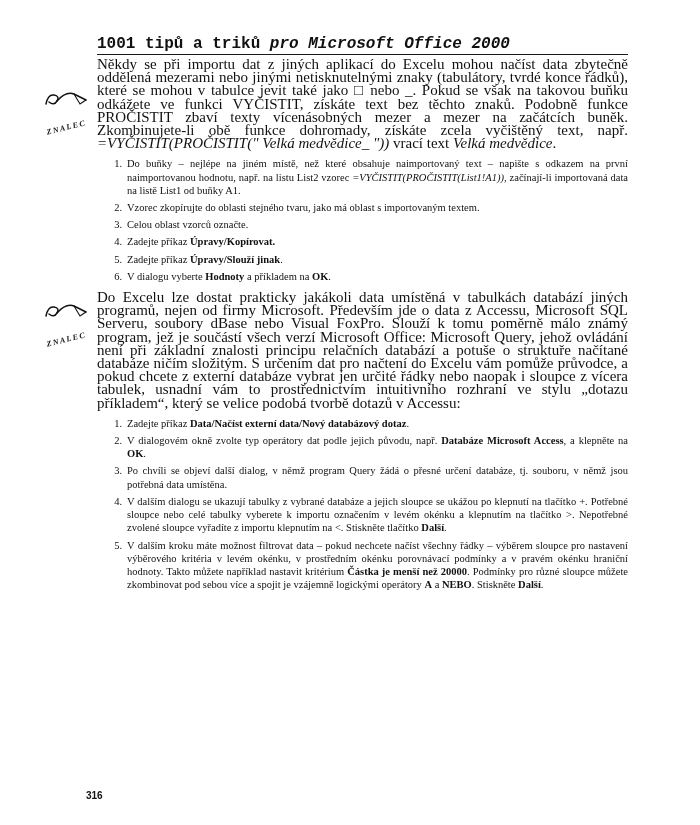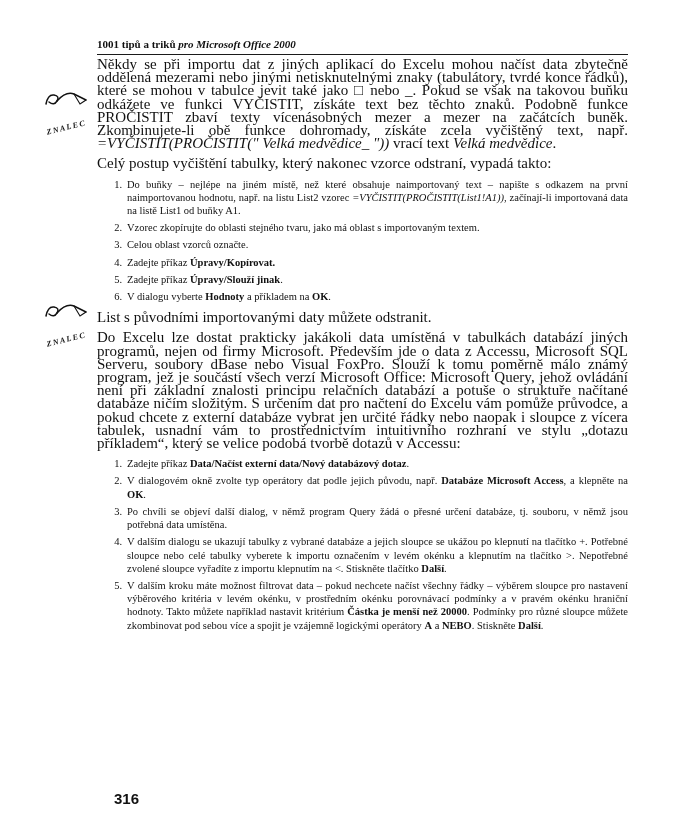--- a/index.html
+++ b/index.html
@@ -9,21 +9,21 @@
     background:#ffffff;
     font-family:"Liberation Serif", serif;
     color:#111;
     overflow:hidden;
   }
   .content{
     position:absolute;
     left:97px;top:38px;width:531px;
   }
   
-  .running-head{font-family:Liberation Serif, serif;font-size:11px;line-height:12px;}
+  .running-head{font-family:Liberation Mono, monospace;font-size:16px;line-height:12px;}
   .rh-bold{font-weight:bold;}
   .rh-italic{font-weight:bold;font-style:italic;}
   .rule{border-top:1.8px solid #1a1a1a;margin-top:4px;}
   
   .sec-heading{
     font-family:"Liberation Sans", sans-serif;
     font-weight:bold;font-size:12.5px;line-height:15px;
     margin:15px 0 9px 0;
   }
   .sec-heading.second{margin-top:18px;}
@@ -55,23 +55,23 @@
     font-family:"Liberation Serif", serif;
     font-weight:bold;font-style:italic;
     font-size:8px;letter-spacing:1.5px;
     transform:rotate(-14deg);
     margin-top:-3px;
   }
   .expert-1{top:88px;}
   .expert-2{top:300px;}
   
   .page-number{
-    position:absolute;left:114px;top:790px;
+    position:absolute;left:86px;top:790px;
     font-family:"Liberation Sans", sans-serif;
-    font-weight:bold;font-size:15px;
+    font-weight:bold;font-size:10px;
   }
 </style>
 </head>
 <body>
 
 <div class="page">
 
   <div class="expert-mark expert-1">
     <span>
       <svg width="48" height="24" viewBox="0 0 48 24" aria-hidden="true">
@@ -99,21 +99,20 @@
   <div class="content">
 
     <header class="running-head">
       <span class="rh-bold">1001 tipů a triků</span><span class="rh-italic"> pro Microsoft Office 2000</span>
       <div class="rule"></div>
     </header>
 
 
     <p class="para"><span>Někdy se při importu dat z jiných aplikací do Excelu mohou načíst data zbytečně oddělená mezerami nebo jinými netisknutelnými znaky (tabulátory, tvrdé konce řádků), které se mohou v tabulce jevit také jako </span><span>□</span><span> nebo _. Pokud se však na takovou buňku odkážete ve funkci VYČISTIT, získáte text bez těchto znaků. Podobně funkce PROČISTIT zbaví texty vícenásobných mezer a mezer na začátcích buněk. Zkombinujete-li obě funkce dohromady, získáte zcela vyčištěný text, např. </span><span class="run-i">=VYČISTIT(PROČISTIT(" Velká medvědice_ "))</span><span> vrací text </span><span class="run-i">Velká medvědice</span><span>.</span></p>
 
-    <p class="para">Celý postup vyčištění tabulky, který nakonec vzorce odstraní, vypadá takto:</p>
 
     <div class="steps">
       <div class="step">
         <span class="step-num">1.</span>
         <div class="step-text"><span>Do buňky – nejlépe na jiném místě, než které obsahuje naimportovaný text – napište s odkazem na první naimportovanou hodnotu, např. na listu List2 vzorec </span><span class="run-i">=VYČISTIT(PROČISTIT(List1!A1))</span><span>, začínají-li importovaná data na listě List1 od buňky A1.</span></div>
       </div>
       <div class="step">
         <span class="step-num">2.</span>
         <div class="step-text"><span>Vzorec zkopírujte do oblasti stejného tvaru, jako má oblast s importovaným textem.</span></div>
       </div>
@@ -128,21 +127,20 @@
       <div class="step">
         <span class="step-num">5.</span>
         <div class="step-text"><span>Zadejte příkaz </span><span class="run-b">Úpravy/Slouží jinak</span><span>.</span></div>
       </div>
       <div class="step">
         <span class="step-num">6.</span>
         <div class="step-text"><span>V dialogu vyberte </span><span class="run-b">Hodnoty</span><span> a příkladem na </span><span class="run-b">OK</span><span>.</span></div>
       </div>
     </div>
 
-    <p class="para">List s původními importovanými daty můžete odstranit.</p>
 
 
     <p class="para"><span>Do Excelu lze dostat prakticky jakákoli data umístěná v tabulkách databází jiných programů, nejen od firmy Microsoft. Především jde o data z Accessu, Microsoft SQL Serveru, soubory dBase nebo Visual FoxPro. Slouží k tomu poměrně málo známý program, jež je součástí všech verzí Microsoft Office: Microsoft Query, jehož ovládání není při základní znalosti principu relačních databází a potuše o struktuře načítané databáze ničím složitým. S určením dat pro načtení do Excelu vám pomůže průvodce, a pokud chcete z externí databáze vybrat jen určité řádky nebo naopak i sloupce z vícera tabulek, usnadní vám to prostřednictvím intuitivního rozhraní ve stylu „dotazu příkladem“, který se velice podobá tvorbě dotazů v Accessu:</span></p>
 
     <div class="steps">
       <div class="step">
         <span class="step-num">1.</span>
         <div class="step-text"><span>Zadejte příkaz </span><span class="run-b">Data/Načíst externí data/Nový databázový dotaz</span><span>.</span></div>
       </div>
       <div class="step">

